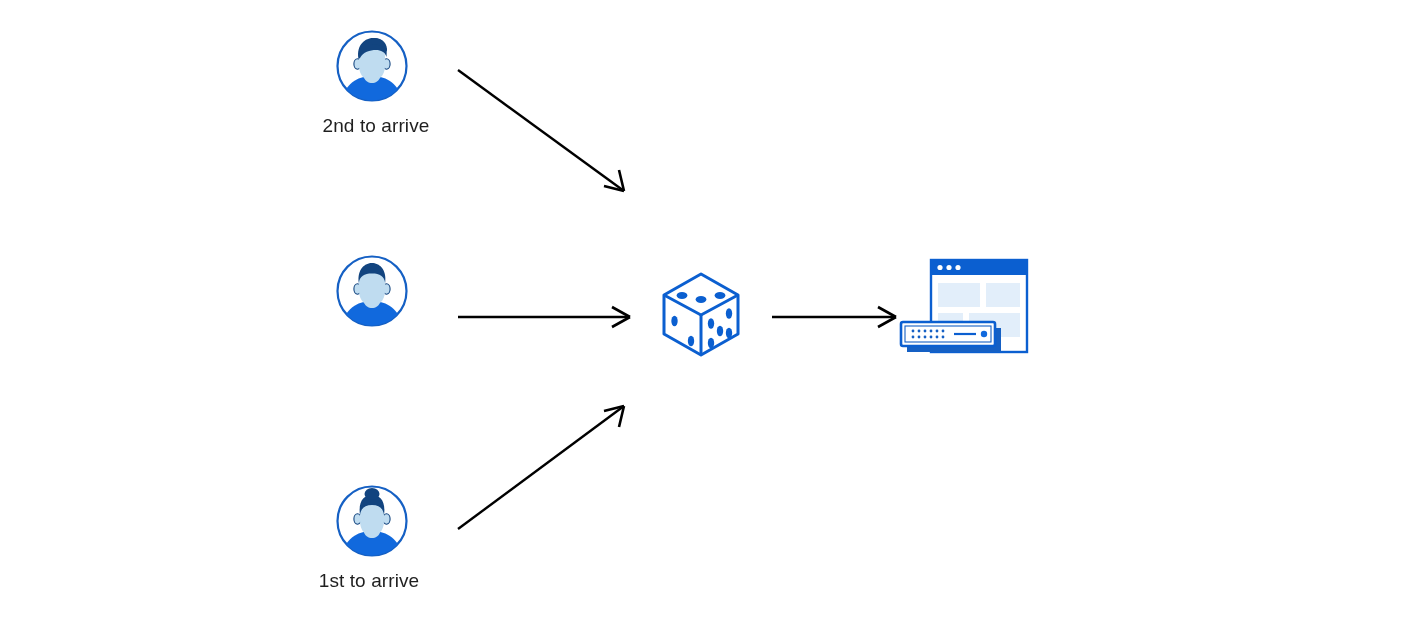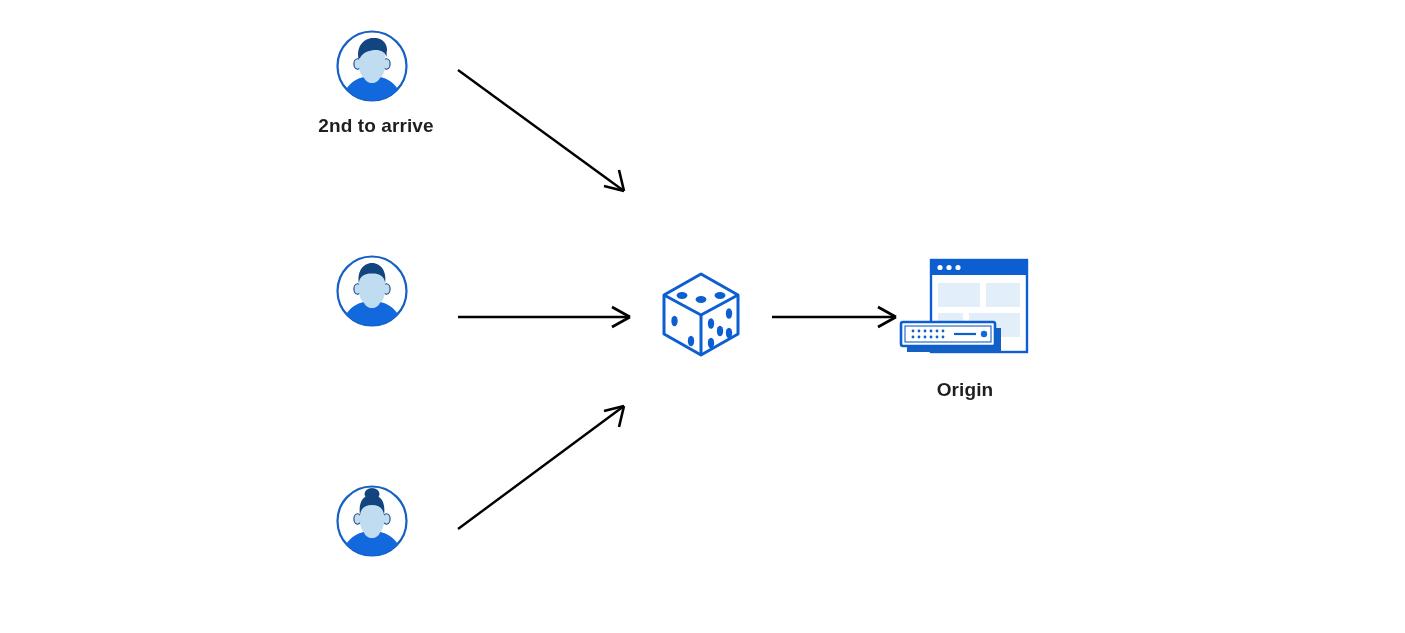--- a/index.html
+++ b/index.html
@@ -14,21 +14,20 @@
     position: relative;
     overflow: hidden;
     font-family: "Liberation Sans", sans-serif;
     color: #1a1a1a;
   }
   .canvas {
     position: absolute;
     inset: 0;
     width: 1214px;
     height: 633px;
-    font-weight: bold;
   }
   .node-label {
     position: absolute;
     width: 260px;
     text-align: center;
     font-size: 19px;
     line-height: 24px;
     color: #1f1f1f;
     letter-spacing: 0.1px;
     white-space: nowrap;
@@ -137,20 +136,21 @@
         <path d="M 31 36 L 31 49 C 31 53 45 53 45 49 L 45 36 Z" fill="#bfdcf0"></path>
         <ellipse cx="23.5" cy="36" rx="3.6" ry="5.2" fill="#bfdcf0" stroke="#12447f" stroke-width="1.1"></ellipse>
         <ellipse cx="52.5" cy="36" rx="3.6" ry="5.2" fill="#bfdcf0" stroke="#12447f" stroke-width="1.1"></ellipse>
         <path d="M 26 29 C 26 18 50 18 50 29 L 50 38 C 50 48 44 53 38 53 C 32 53 26 48 26 38 Z" fill="#bfdcf0"></path>
 
         <path d="M 26 32 C 24 18 30 12 38 12 C 46 12 52 18 50 32 C 49 25 45 22 38 22 C 31 22 27 25 26 32 Z" fill="#12447f"></path>
         <ellipse cx="38" cy="11" rx="7.5" ry="6" fill="#12447f"></ellipse>
       </g>
     </svg>
   </div>
+  <div class="node-label" style="left:239px; top:569px;">1st to arrive</div>
 
   <div class="dice-wrap" style="left:658px; top:268px;">
     <svg width="86" height="92" viewBox="0 0 86 92">
       <g stroke="#0b5fd0" stroke-width="3" stroke-linejoin="round" fill="none">
 
         <path d="M 43 6 L 80 27 L 80 66 L 43 87 L 6 66 L 6 27 Z"></path>
 
         <path d="M 6 27 L 43 47 L 80 27"></path>
         <path d="M 43 47 L 43 87"></path>
       </g>
@@ -206,15 +206,14 @@
           <circle cx="27" cy="79" r="1.4"></circle>
           <circle cx="33" cy="79" r="1.4"></circle>
           <circle cx="39" cy="79" r="1.4"></circle>
           <circle cx="45" cy="79" r="1.4"></circle>
         </g>
         <line x1="56" y1="76" x2="78" y2="76" stroke="#0b5fd0" stroke-width="2.2"></line>
         <circle cx="86" cy="76" r="3.2" fill="#1169dd"></circle>
       </g>
     </svg>
   </div>
-  <div class="node-label" style="left:835px; top:378px;">Origin</div>
 
 </div>
 
 </body></html>

